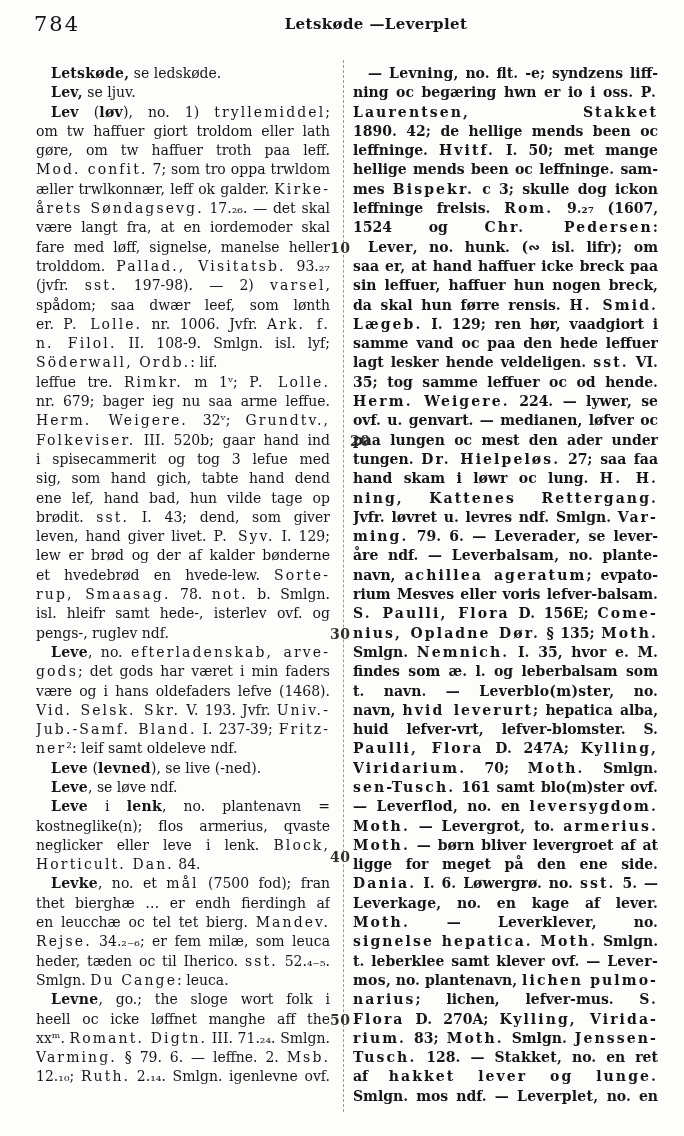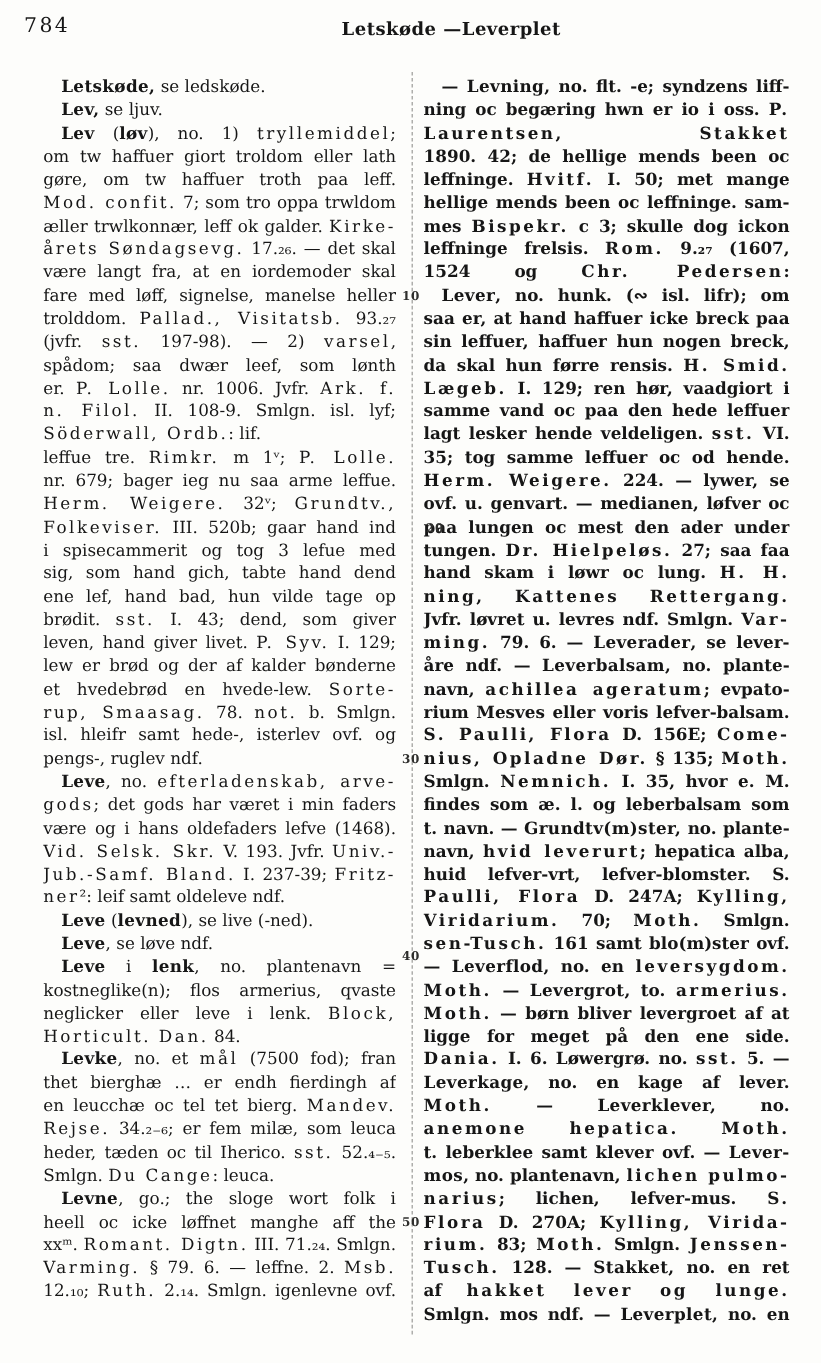--- a/index.html
+++ b/index.html
@@ -2,22 +2,22 @@
 <html><head>
 <meta charset="utf-8">
 <style>
   html,body{margin:0;padding:0;}
   body{
     width:684px;height:1136px;position:relative;overflow:hidden;
     background:#fdfdfb;color:#161616;
     font-family:"DejaVu Serif","Liberation Serif",serif;
   }
   .page-number{
-    position:absolute;left:20px;top:12px;
-    font-size:17px;letter-spacing:2px;text-align:right;
+    position:absolute;left:34px;top:12px;
+    font-size:21px;letter-spacing:2px;text-align:right;
   }
   .page-title{
     position:absolute;left:0;top:15px;width:100%;
     text-align:center;font-weight:bold;font-size:15px;letter-spacing:0.4px;padding-left:34px;
   }
   .col{position:absolute;top:64px;}
   .col-left{left:36px;width:294px;}
   .col-right{left:353px;width:305px;font-weight:bold;}
   .divider{
     position:absolute;left:343px;top:60px;height:1052px;width:0;
@@ -26,21 +26,21 @@
   .line{
     height:19.3px;line-height:19.3px;font-size:14px;
     text-align:justify;text-align-last:justify;overflow:hidden;
   }
   .line.nj{text-align:right;text-align-last:left;}
   .line.ind{text-indent:15px;}
   .line b{letter-spacing:0.3px;}
   .g{letter-spacing:2.1px;}
   .gnum{
     position:absolute;left:-23px;width:20px;text-align:right;
-    font-size:10px;line-height:12px;color:#2e2e2c;letter-spacing:0.5px;
+    font-size:14px;line-height:12px;color:#2e2e2c;letter-spacing:0.5px;
   }
 </style>
 </head>
 <body>
 
 <div class="page-number">784</div>
 <div class="page-title">Letskøde —Leverplet</div>
 
 <div class="divider"></div>
 
@@ -128,35 +128,35 @@
     <div class="line">Jvfr. løvret u. levres ndf. Smlgn. <span class="g">Var-</span></div>
     <div class="line"><span class="g">ming.</span> 79. 6. — <b>Leverader</b>, se lever-</div>
     <div class="line">åre ndf. — <b>Leverbalsam</b>, no. plante-</div>
     <div class="line">navn, <span class="g">achillea ageratum</span>; evpato-</div>
     <div class="line">rium Mesves eller voris lefver-balsam.</div>
     <div class="line"><span class="g">S. Paulli, Flora</span> D. 156E; <span class="g">Come-</span></div>
     <div class="line"><span class="g">nius, Opladne Dør.</span> § 135; <span class="g">Moth.</span></div>
     <span class="gnum" style="top: 563.7px;">30</span>
     <div class="line">Smlgn. <span class="g">Nemnich.</span> I. 35, hvor e. M.</div>
     <div class="line">findes som æ. l. og leberbalsam som</div>
-    <div class="line">t. navn. — <b>Grundtv(m)ster,</b> no. plante-</div>
+    <div class="line">t. navn. — <b>Leverblo(m)ster,</b> no. plante-</div>
     <div class="line">navn, <span class="g">hvid leverurt</span>; hepatica alba,</div>
     <div class="line">huid lefver-vrt, lefver-blomster. S.</div>
     <div class="line"><span class="g">Paulli, Flora</span> D. 247A; <span class="g">Kylling,</span></div>
     <div class="line"><span class="g">Viridarium.</span> 70; <span class="g">Moth.</span> Smlgn. <span class="g">Jens-</span></div>
     <div class="line"><span class="g">sen-Tusch.</span> 161 samt blo(m)ster ovf.</div>
     <div class="line">— <b>Leverflod</b>, no. en <span class="g">leversygdom.</span></div>
     <div class="line"><span class="g">Moth.</span> — <b>Levergrot</b>, to. <span class="g">armerius.</span></div>
-    <span class="gnum" style="top: 728px; text-align: right;">40</span>
+    <span class="gnum" style="top: 787px; text-align: right;">40</span>
     <div class="line"><span class="g">Moth.</span> — børn bliver levergroet af at</div>
     <div class="line">ligge for meget på den ene side.</div>
     <div class="line"><span class="g">Dania.</span> I. 6. Løwergrø. no. <span class="g">sst.</span> 5. —</div>
     <div class="line"><b>Leverkage</b>, no. en kage af lever.</div>
     <div class="line"><span class="g">Moth.</span> — <b>Leverklever,</b> no. plantenavn,</div>
-    <div class="line"><span class="g">anemone hepatica. Moth.</span> Smlgn.</div>
+    <div class="line"><span class="g">signelse hepatica. Moth.</span> Smlgn.</div>
     <div class="line">t. leberklee samt klever ovf. — <b>Lever-</b></div>
     <div class="line"><b>mos</b>, no. plantenavn, <span class="g">lichen pulmo-</span></div>
     <div class="line"><span class="g">narius</span>; lichen, lefver-mus. <span class="g">S. Paulli,</span></div>
     <div class="line"><span class="g">Flora</span> D. 270A; <span class="g">Kylling, Virida-</span></div>
     <span class="gnum" style="top: 949.7px;">50</span>
     <div class="line"><span class="g">rium.</span> 83; <span class="g">Moth.</span> Smlgn. <span class="g">Jenssen-</span></div>
     <div class="line"><span class="g">Tusch.</span> 128. — <b>Stakket,</b> no. en ret</div>
     <div class="line">af <span class="g">hakket lever og lunge. Moth.</span></div>
     <div class="line">Smlgn. mos ndf. — <b>Leverplet,</b> no. en</div>
   </div>

